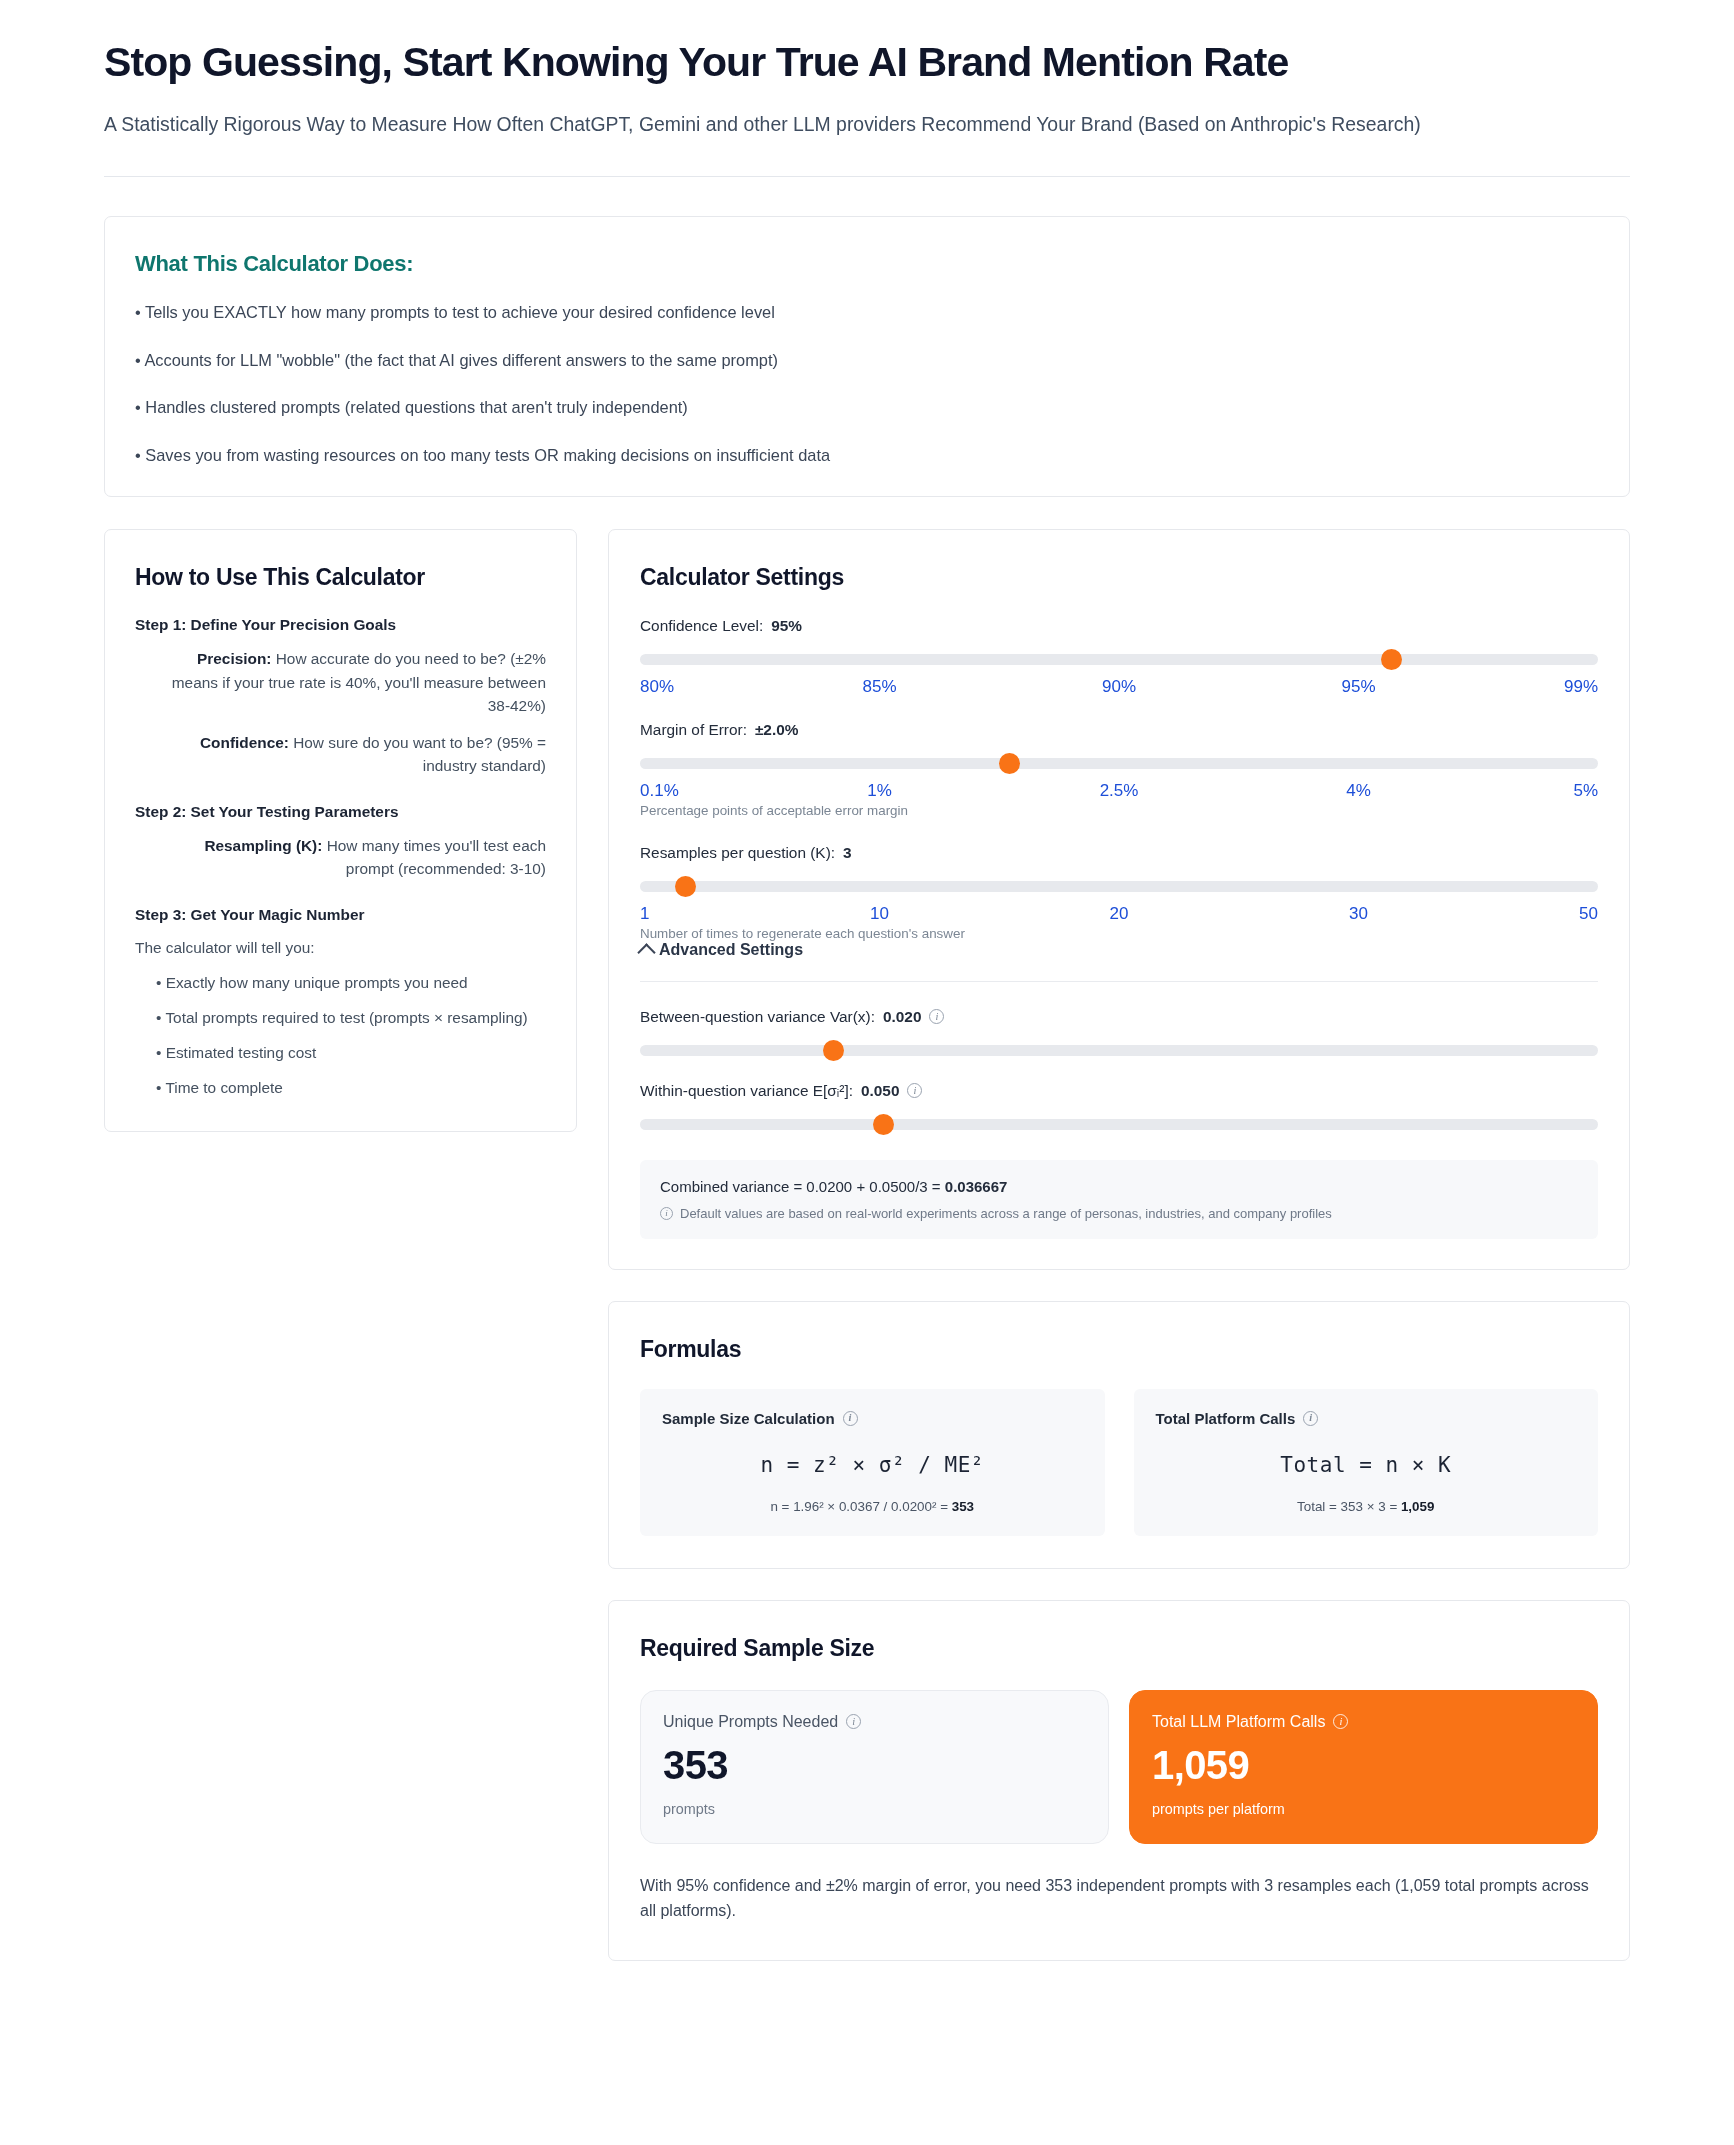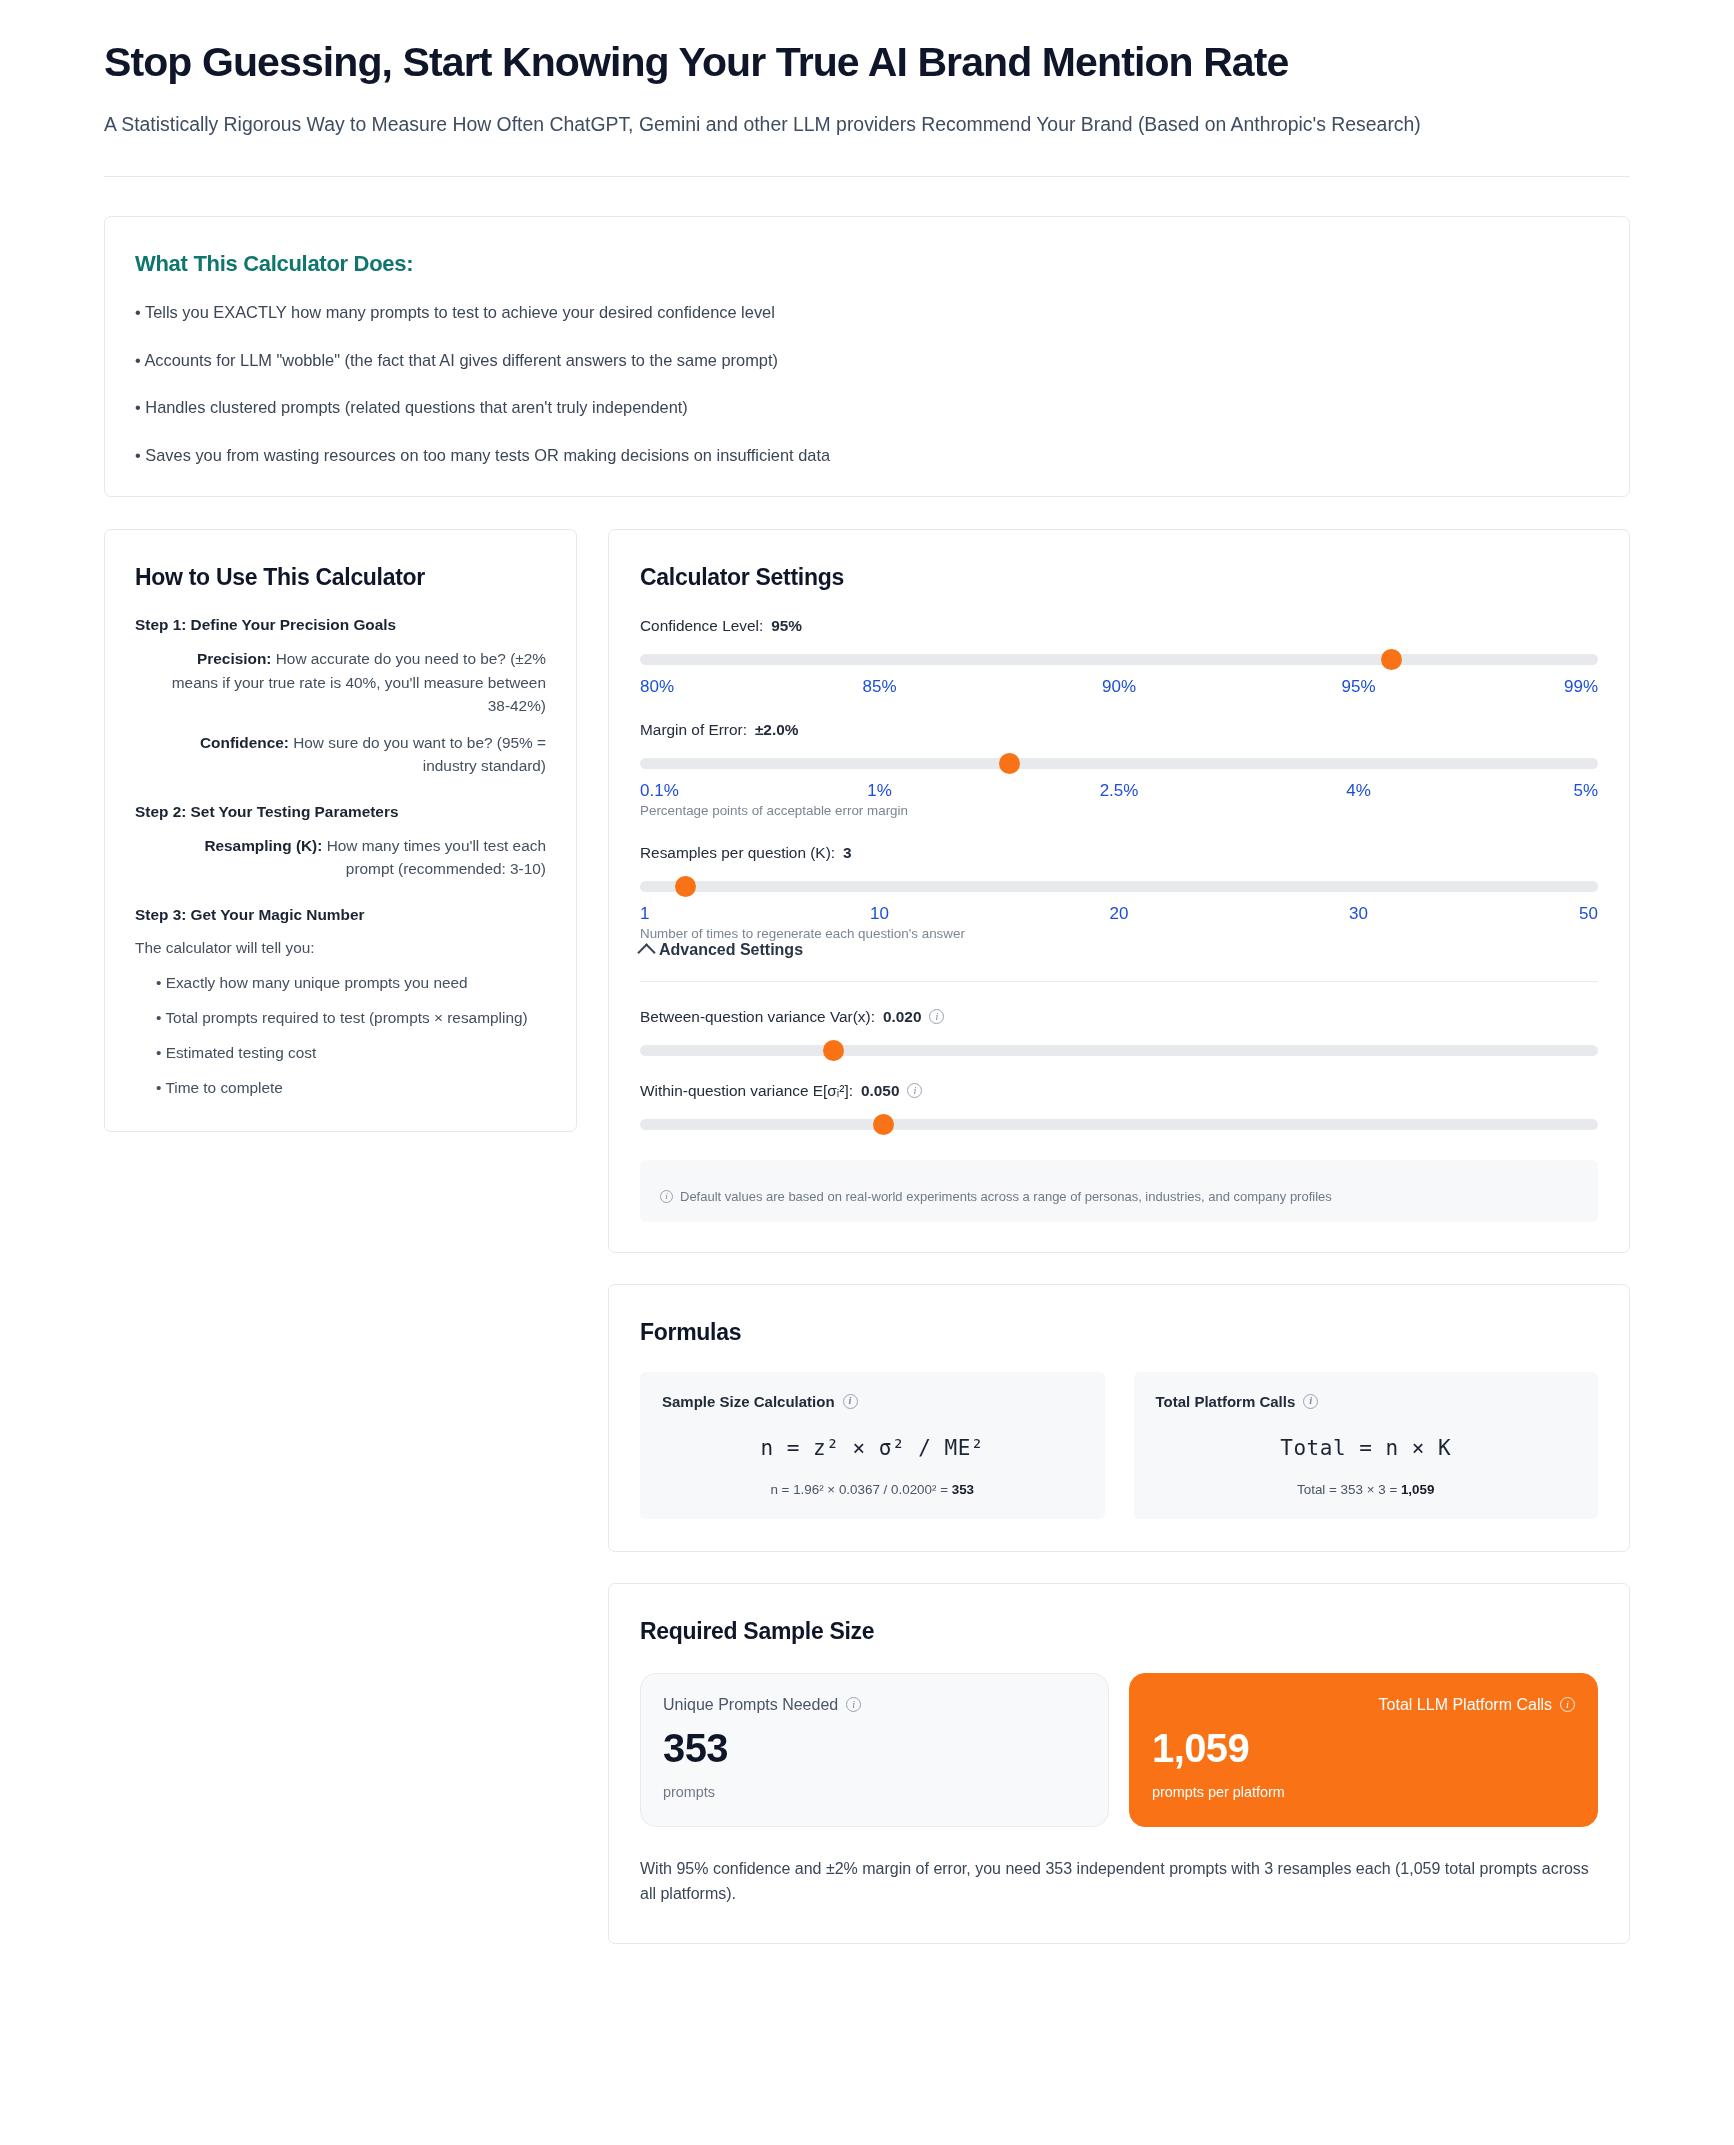--- a/index.html
+++ b/index.html
@@ -308,21 +308,21 @@
     background: #f97316;
     border: 1px solid #f97316;
   }
   .result-head {
     font-size: 16px;
     color: #4a5565;
     display: flex;
     align-items: center;
     gap: 8px;
   }
-  .result-card.accent .result-head { color: #ffffff; justify-content: flex-end; }
+  .result-card.accent .result-head { color: #ffffff; }
   .result-value {
     margin-top: 12px;
     font-size: 40px;
     font-weight: 700;
     letter-spacing: -0.6px;
     color: #10162a;
     line-height: 1.1;
   }
   .result-card.accent .result-value { color: #ffffff; }
   .result-unit {
@@ -465,20 +465,23 @@
               <b>0.050</b>
             <span class="info-icon">i</span>
           </div>
           <div class="slider">
             <div class="slider-track"></div>
             <div class="slider-thumb" style="left:25.4%"></div>
           </div>
         </div>
 
         <div class="variance-box">
+          <div class="variance-line">
+            <span>Combined variance = 0.0200 + 0.0500/3 = </span><b>0.036667</b>
+          </div>
           <div class="variance-note">
             <span class="info-icon">i</span>
             <span>Default values are based on real-world experiments across a range of personas, industries, and company profiles</span>
           </div>
         </div>
       </section>
 
       <section class="card formulas">
         <h2 class="panel-title">Formulas</h2>
         <div class="formula-grid">

